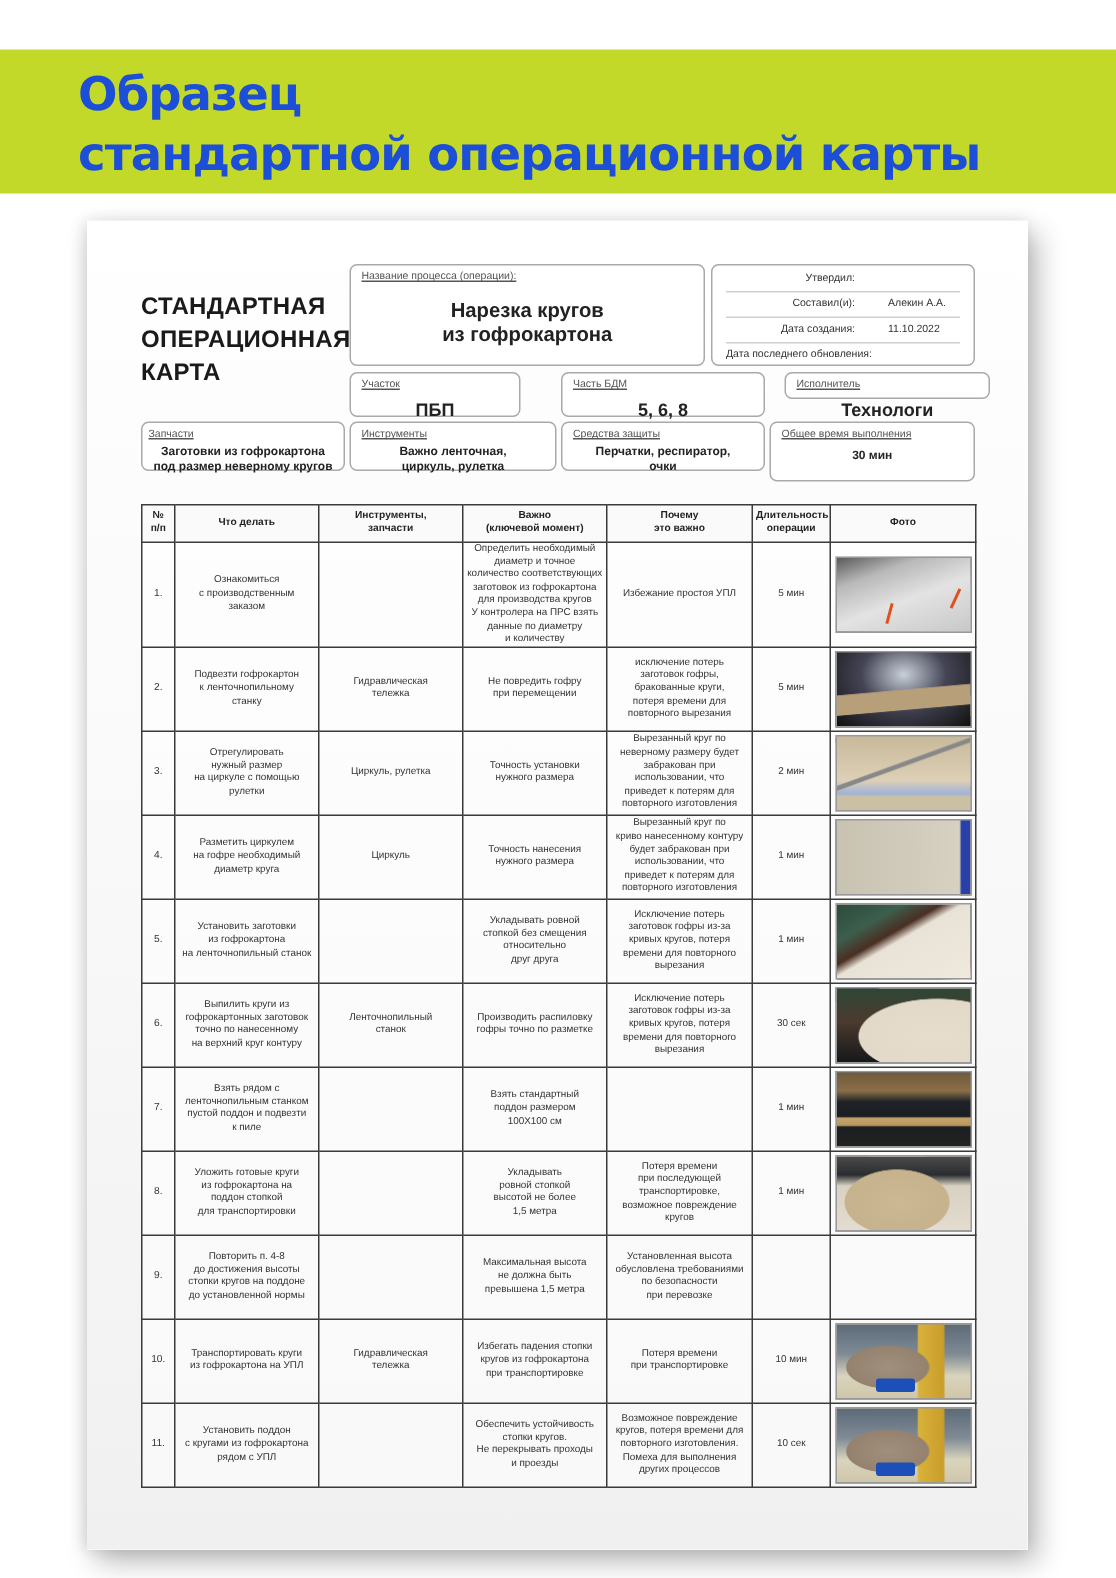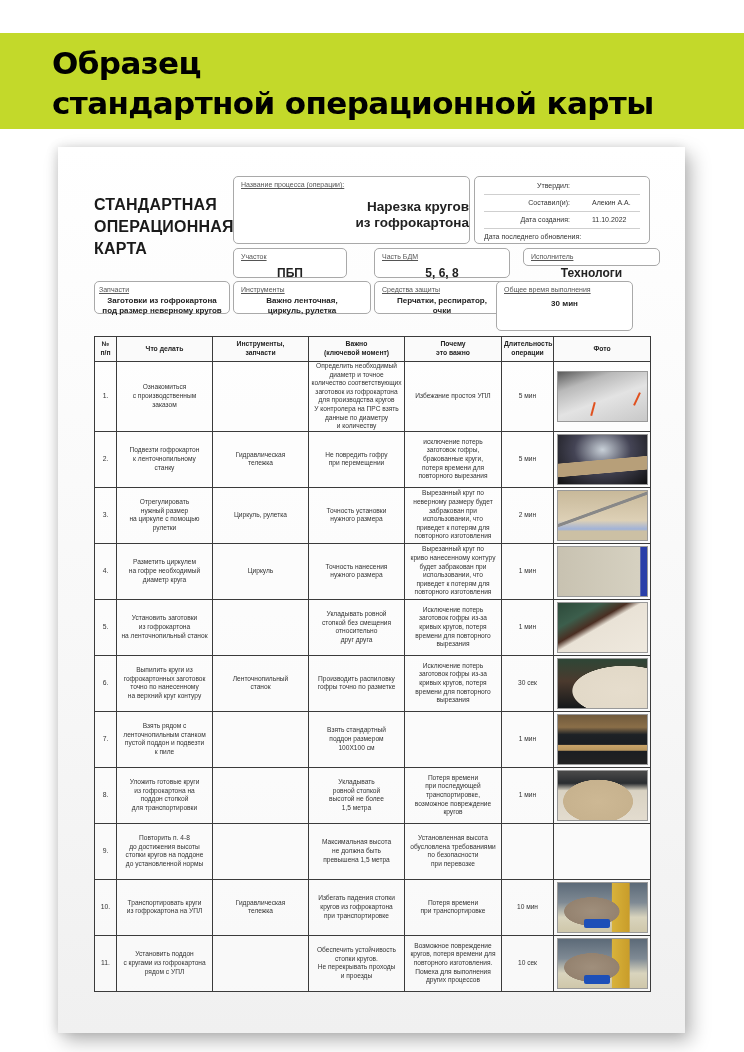--- a/index.html
+++ b/index.html
@@ -8,21 +8,21 @@
     background: #ffffff;
     font-family: "Liberation Sans", "DejaVu Sans", sans-serif;
     color: #222;
   }
   .banner {
     position: absolute; left: 0; top: 33px; width: 744px; height: 96px;
     background: #c3d92a;
   }
   .banner-title {
     position: absolute; left: 52px; top: 10px; margin: 0;
-    color: #000000; font-family: "DejaVu Sans", sans-serif; font-weight: bold;
+    color: #1d4ed8; font-family: "DejaVu Sans", sans-serif; font-weight: bold;
     font-size: 31px; line-height: 40px; letter-spacing: -0.6px;
     white-space: pre-line;
   }
   .sheet {
     position: absolute; left: 58px; top: 147px; width: 627px; height: 886px;
     background: linear-gradient(180deg, #ffffff 0%, #f7f7f7 60%, #f0f0f0 100%);
     box-shadow: 6px 8px 18px rgba(0,0,0,0.28), -2px 0 10px rgba(0,0,0,0.12);
   }
   .doc-title {
     position: absolute; left: 94px; top: 194px; margin: 0;
@@ -34,21 +34,21 @@
     background: #fff; box-sizing: border-box;
   }
   .box-label {
     position: absolute; left: 7px; top: 4px; font-size: 7px; color: #555;
     text-decoration: underline; white-space: nowrap;
   }
   .box-value {
     position: absolute; left: 0; right: 0; text-align: center; font-weight: bold;
     color: #222; white-space: pre-line;
   }
-  .proc-value { top: 22px; font-size: 13.5px; line-height: 16px; text-align: right; }
+  .proc-value { top: 22px; font-size: 13.5px; line-height: 16px; }
   .big-value { top: 17px; font-size: 12px; }
   .small-value { top: 14px; font-size: 8px; line-height: 10px; }
   .approval-row {
     position: absolute; left: 9px; right: 9px; height: 17px;
     font-size: 7px; color: #333; border-bottom: 1px solid #cfcfcf;
   }
   .approval-row.last { border-bottom: none; }
   .approval-row .lbl { position: absolute; right: 70px; top: 5px; white-space: nowrap; }
   .approval-row .val { position: absolute; left: 108px; top: 5px; white-space: nowrap; }
   .approval-row.last .lbl { left: 0; right: auto; }
@@ -160,21 +160,21 @@
 <div class="box" style="left:233px;top:281px;width:138px;height:33px;">
   <span class="box-label">Инструменты</span>
   <div class="box-value small-value">Важно ленточная,
 циркуль, рулетка</div>
 </div>
 <div class="box" style="left:374px;top:281px;width:136px;height:33px;padding-left:42px;">
   <span class="box-label">Средства защиты</span>
   <div class="box-value small-value">Перчатки, респиратор,
 очки</div>
 </div>
-<div class="box" style="left:496px;top:281px;width:137px;height:50px;">
+<div class="box" style="left:513px;top:281px;width:137px;height:40px;">
   <span class="box-label">Общее время выполнения</span>
   <div class="box-value small-value" style="top:17px;">30 мин</div>
 </div>
 
 <table class="ops">
   <colgroup>
     <col style="width:22px">
       <col style="width:96px">
       <col style="width:96px">
       <col style="width:96px">

